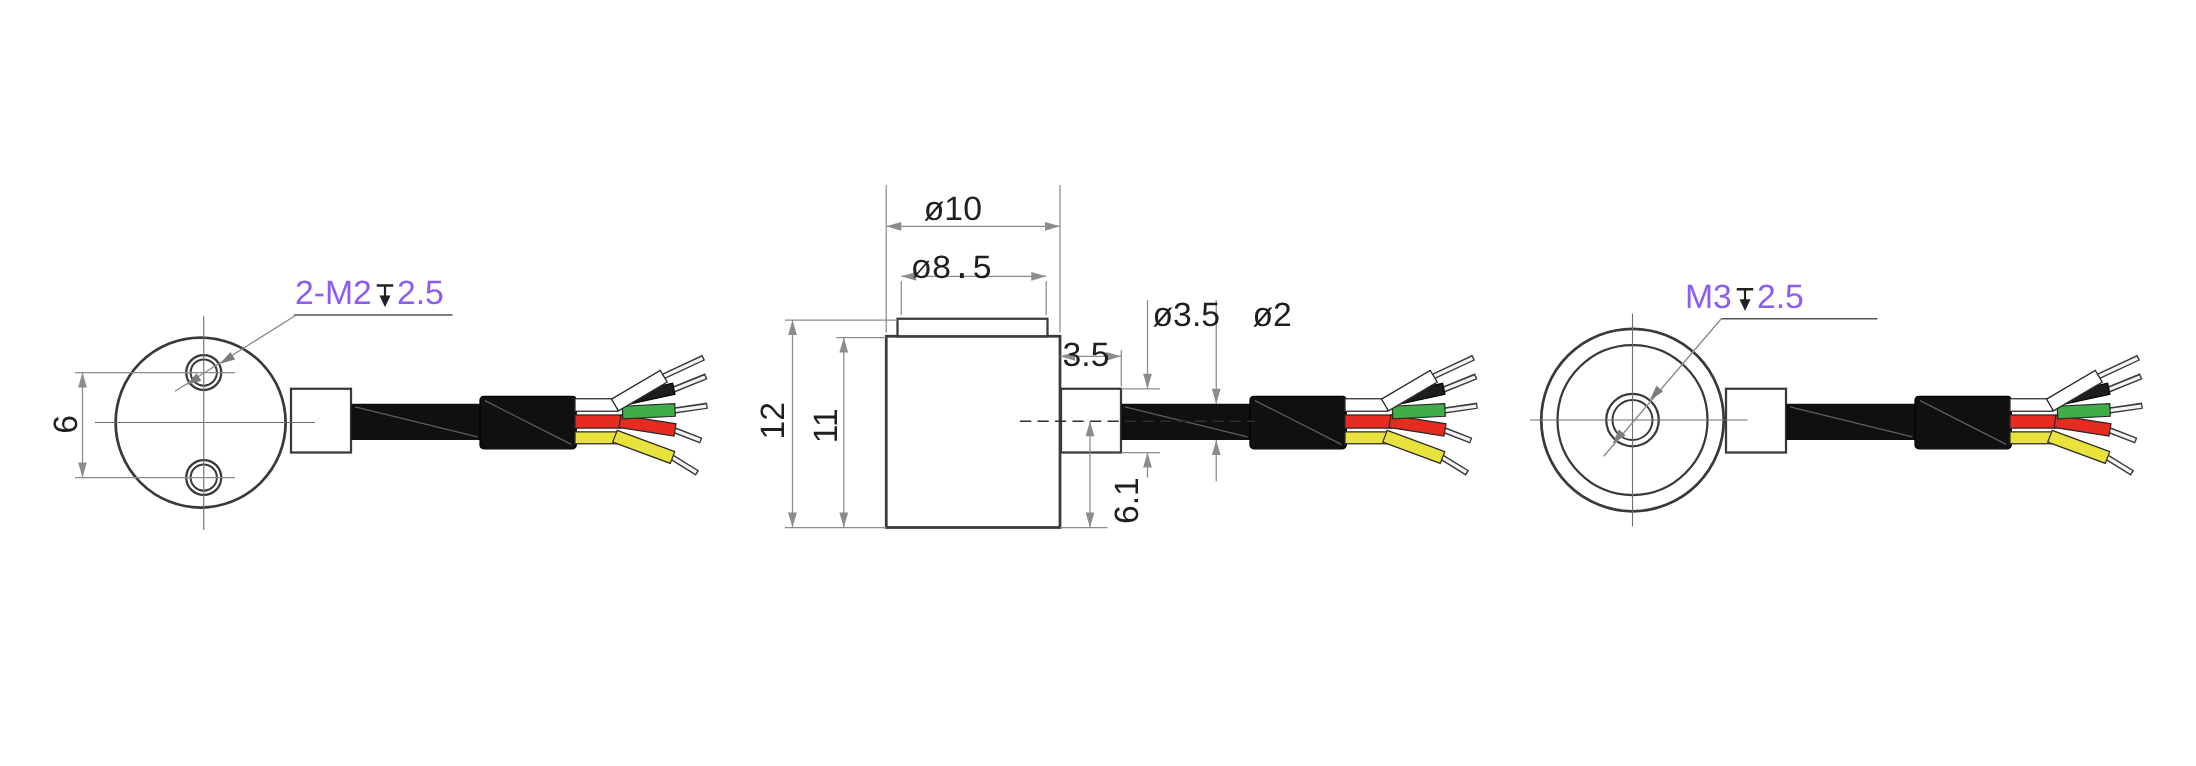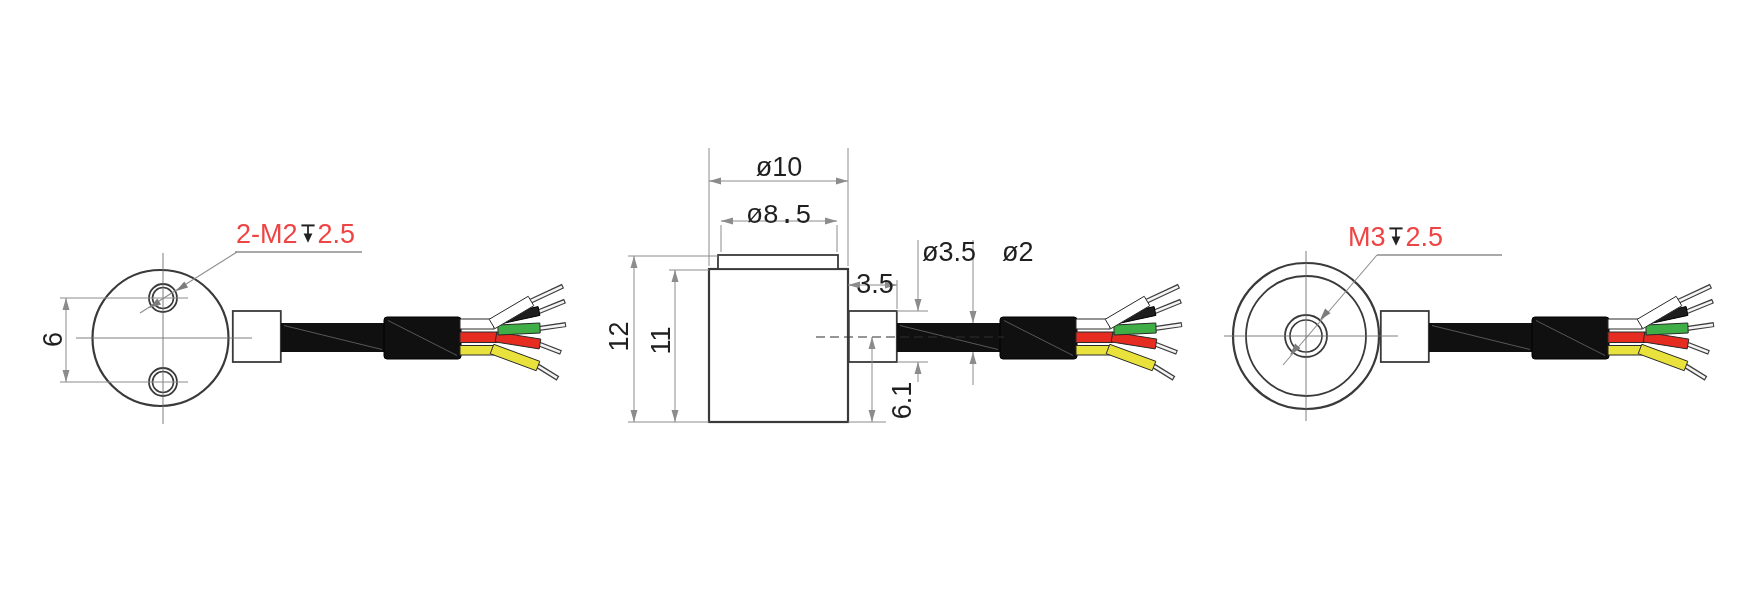--- a/index.html
+++ b/index.html
@@ -1,22 +1,22 @@
 <!DOCTYPE html>
 <html><head>
 <meta charset="utf-8">
 <style>
   html,body{margin:0;padding:0;background:#ffffff;}
   #stage{position:relative;width:1757px;height:613px;background:#ffffff;overflow:hidden;
          font-family:"Liberation Sans","DejaVu Sans",sans-serif;}
   #drawing-svg{position:absolute;left:0;top:0;}
   .dimtext{position:absolute;color:#1f1f1f;font-size:27px;line-height:1;white-space:nowrap;}
-  .ctr{text-align:center;}
+  .ctr{text-align:left;}
   .rot{transform:rotate(-90deg);transform-origin:center center;text-align:center;}
-  .callout{position:absolute;display:flex;align-items:flex-start;gap:2px;color:#ef4444;
+  .callout{position:absolute;display:flex;align-items:flex-end;gap:2px;color:#8b5cf6;
            font-size:27px;line-height:1;}
   .depth-icon{margin-top:2px;}
 </style>
 </head>
 <body>
 
 <div id="stage">
 
   <svg id="drawing-svg" width="1757" height="613" viewBox="0 0 1757 613">
 

